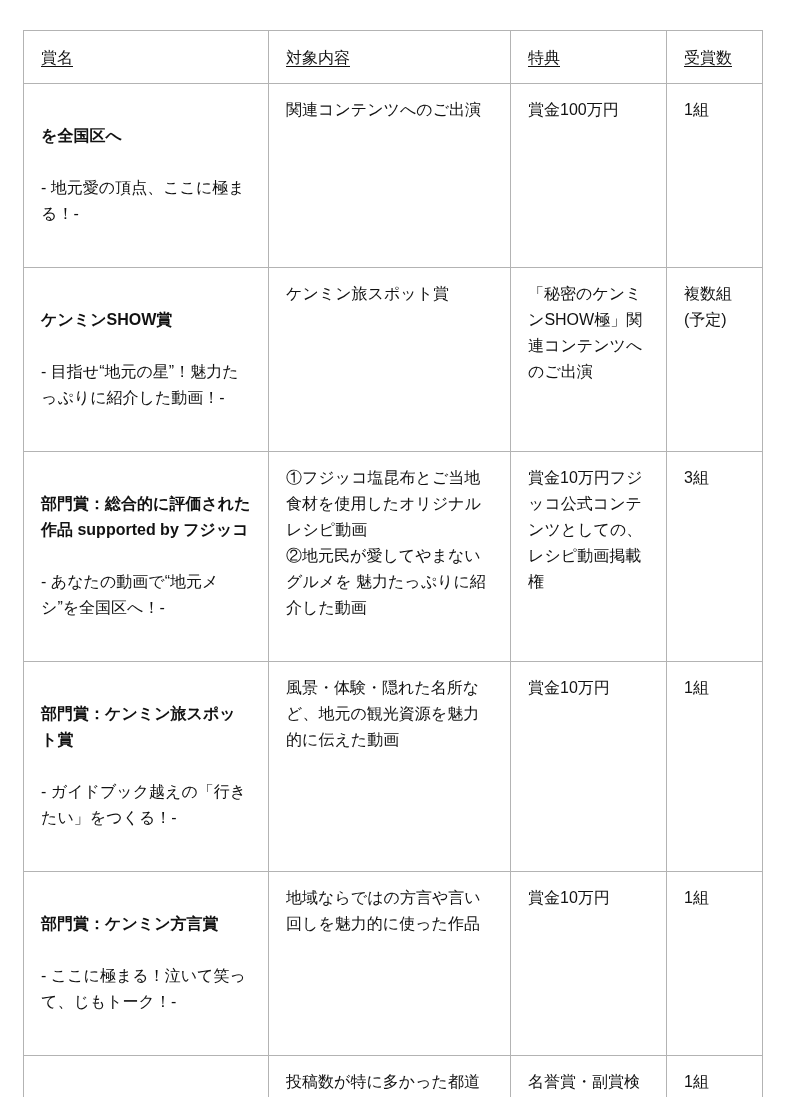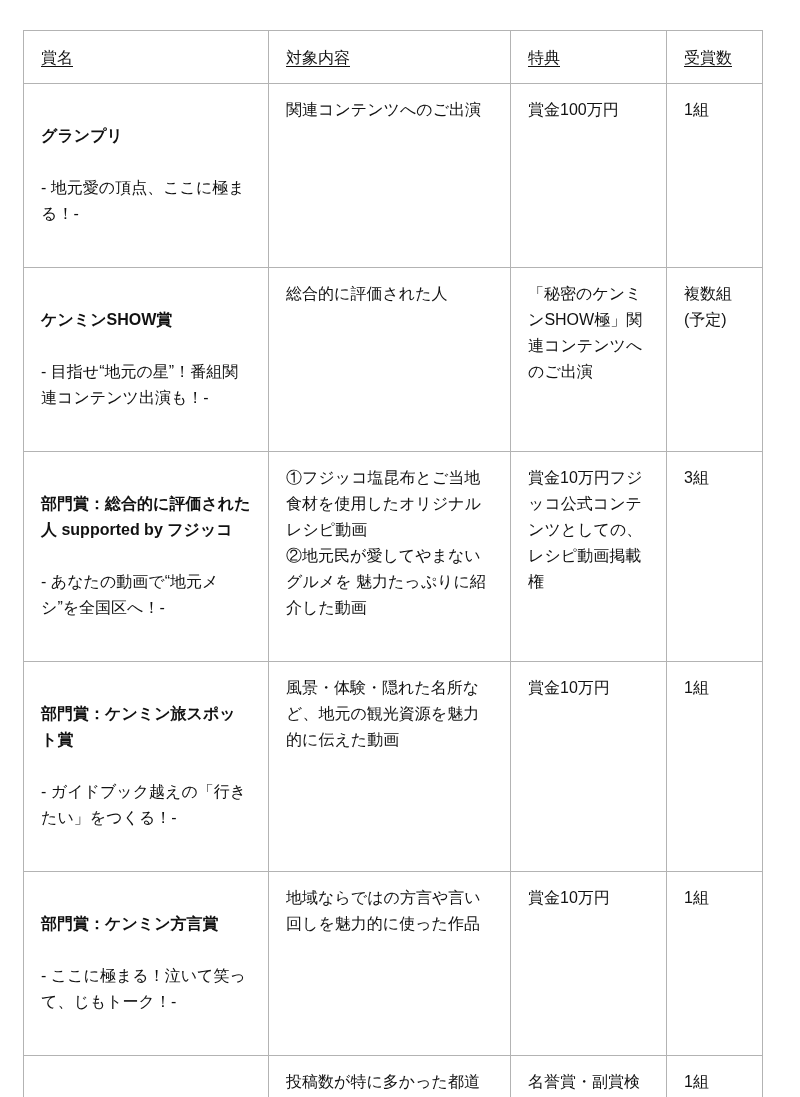--- a/index.html
+++ b/index.html
@@ -63,40 +63,40 @@
     <tr>
       <th>賞名</th>
       <th>対象内容</th>
       <th>特典</th>
       <th>受賞数</th>
     </tr>
   </thead>
   <tbody>
       <tr>
     <td>
-      <div class="award-name">グランプリ</div>
+      <div class="award-name">を全国区へ</div>
       <div class="award-subtitle">- 地元愛の頂点、ここに極まる！-</div>
     </td>
     <td>関連コンテンツへのご出演</td>
     <td>賞金100万円</td>
     <td>1組</td>
   </tr>
       <tr>
     <td>
       <div class="award-name">ケンミンSHOW賞</div>
-      <div class="award-subtitle">- 目指せ“地元の星”！番組関連コンテンツ出演も！-</div>
+      <div class="award-subtitle">- 目指せ“地元の星”！魅力たっぷりに紹介した動画！-</div>
     </td>
-    <td>総合的に評価された人</td>
+    <td>ケンミン旅スポット賞</td>
     <td>「秘密のケンミンSHOW極」関連コンテンツへのご出演</td>
     <td>複数組
 (予定)</td>
   </tr>
       <tr>
     <td>
-      <div class="award-name">部門賞：総合的に評価された人 supported by フジッコ</div>
+      <div class="award-name">部門賞：総合的に評価された作品 supported by フジッコ</div>
       <div class="award-subtitle">- あなたの動画で“地元メシ”を全国区へ！-</div>
     </td>
     <td>①フジッコ塩昆布とご当地食材を使用したオリジナルレシピ動画
 ②地元民が愛してやまないグルメを 魅力たっぷりに紹介した動画</td>
     <td>賞金10万円フジッコ公式コンテンツとしての、レシピ動画掲載権</td>
     <td>3組</td>
   </tr>
       <tr>
     <td>
       <div class="award-name">部門賞：ケンミン旅スポット賞</div>

